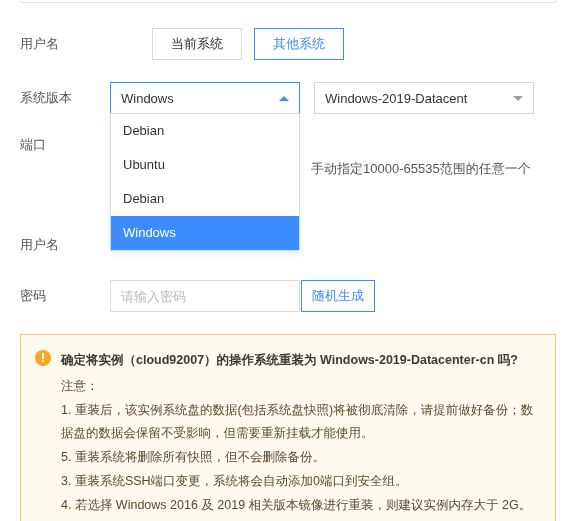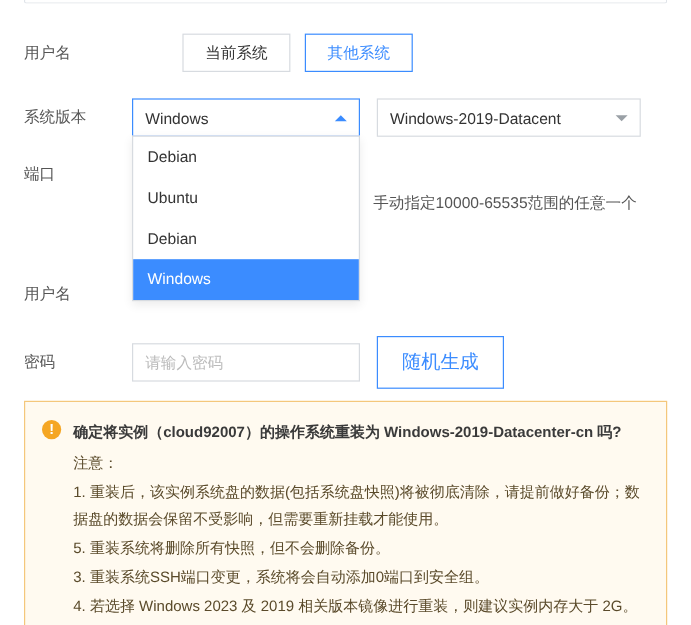--- a/index.html
+++ b/index.html
@@ -127,30 +127,30 @@
   
   .row-pass { top: 280px; }
   .input {
     height: 32px;
     width: 190px;
     border: 1px solid #d7dbe0;
     padding: 0 10px;
     font-size: 13px;
     color: #333;
     outline: none;
-    margin-right: 14px;
+    margin-right: 1px;
   }
   .input::placeholder { color: #bbb; }
   .btn-outline {
-    height: 44px;
-    padding: 0 20px;
+    height: 32px;
+    padding: 0 10px;
     background: #fff;
     border: 1px solid #3b8cff;
     color: #3b8cff;
-    font-size: 16px;
+    font-size: 13px;
     cursor: pointer;
   }
 
   
   .panel {
     position: absolute;
     left: 20px; right: 20px;
     top: 334px;
     border: 1px solid #f4c77b;
     background: #fffaf0;
@@ -226,14 +226,14 @@
   <button class="btn-outline">随机生成</button>
 </div>
 
 <div class="panel">
   <div class="icon">!</div>
   <div class="headline">确定将实例（cloud92007）的操作系统重装为 Windows-2019-Datacenter-cn 吗?</div>
   <div class="note">注意：</div>
   <div class="note">1. 重装后，该实例系统盘的数据(包括系统盘快照)将被彻底清除，请提前做好备份；数据盘的数据会保留不受影响，但需要重新挂载才能使用。</div>
   <div class="note">5. 重装系统将删除所有快照，但不会删除备份。</div>
   <div class="note">3. 重装系统SSH端口变更，系统将会自动添加0端口到安全组。</div>
-  <div class="note">4. 若选择 Windows 2023 及 2019 相关版本镜像进行重装，则建议实例内存大于 2G。</div>
+  <div class="note">4. 若选择 Windows 2016 及 2019 相关版本镜像进行重装，则建议实例内存大于 2G。</div>
 </div>
 
 </body></html>

